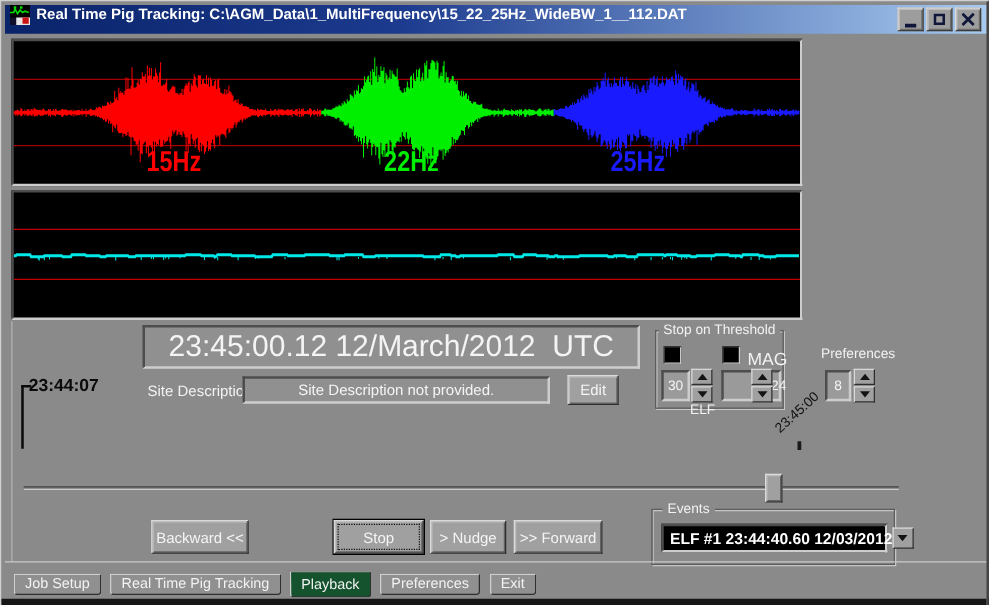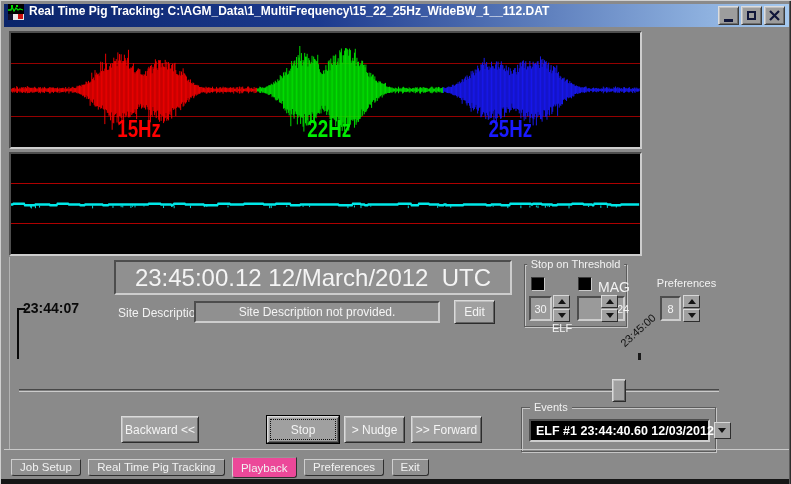--- a/index.html
+++ b/index.html
@@ -153,21 +153,21 @@
   #tab-divider { position:absolute; left:3px; top:448px; width:785px; height:1px; background:#c9c9c9; }
 
   .tab-bar { position:absolute; left:10px; top:458px; height:24px; white-space:nowrap; }
   .tab {
     display:inline-block; vertical-align:top; height:17px; line-height:15px; padding:0 8px;
     margin-right:3px; background:#909090; color:#f2f2f2; font-size:11.5px;
     border:1px solid; border-color:#cfcfcf #2f2f2f #2f2f2f #cfcfcf;
     border-radius:0 0 3px 3px;
   }
   .tab.active {
-    position:relative; top:-2px; height:21px; line-height:21px; background:#ec4899; z-index:2;
+    position:relative; top:-2px; height:21px; line-height:21px; background:#14532d; z-index:2;
     border-top:1px solid #959595;
   }
 </style>
 </head>
 <body>
 
 <div id="window">
 
   <div class="titlebar">
     <svg class="app-icon" viewBox="0 0 16 16">

